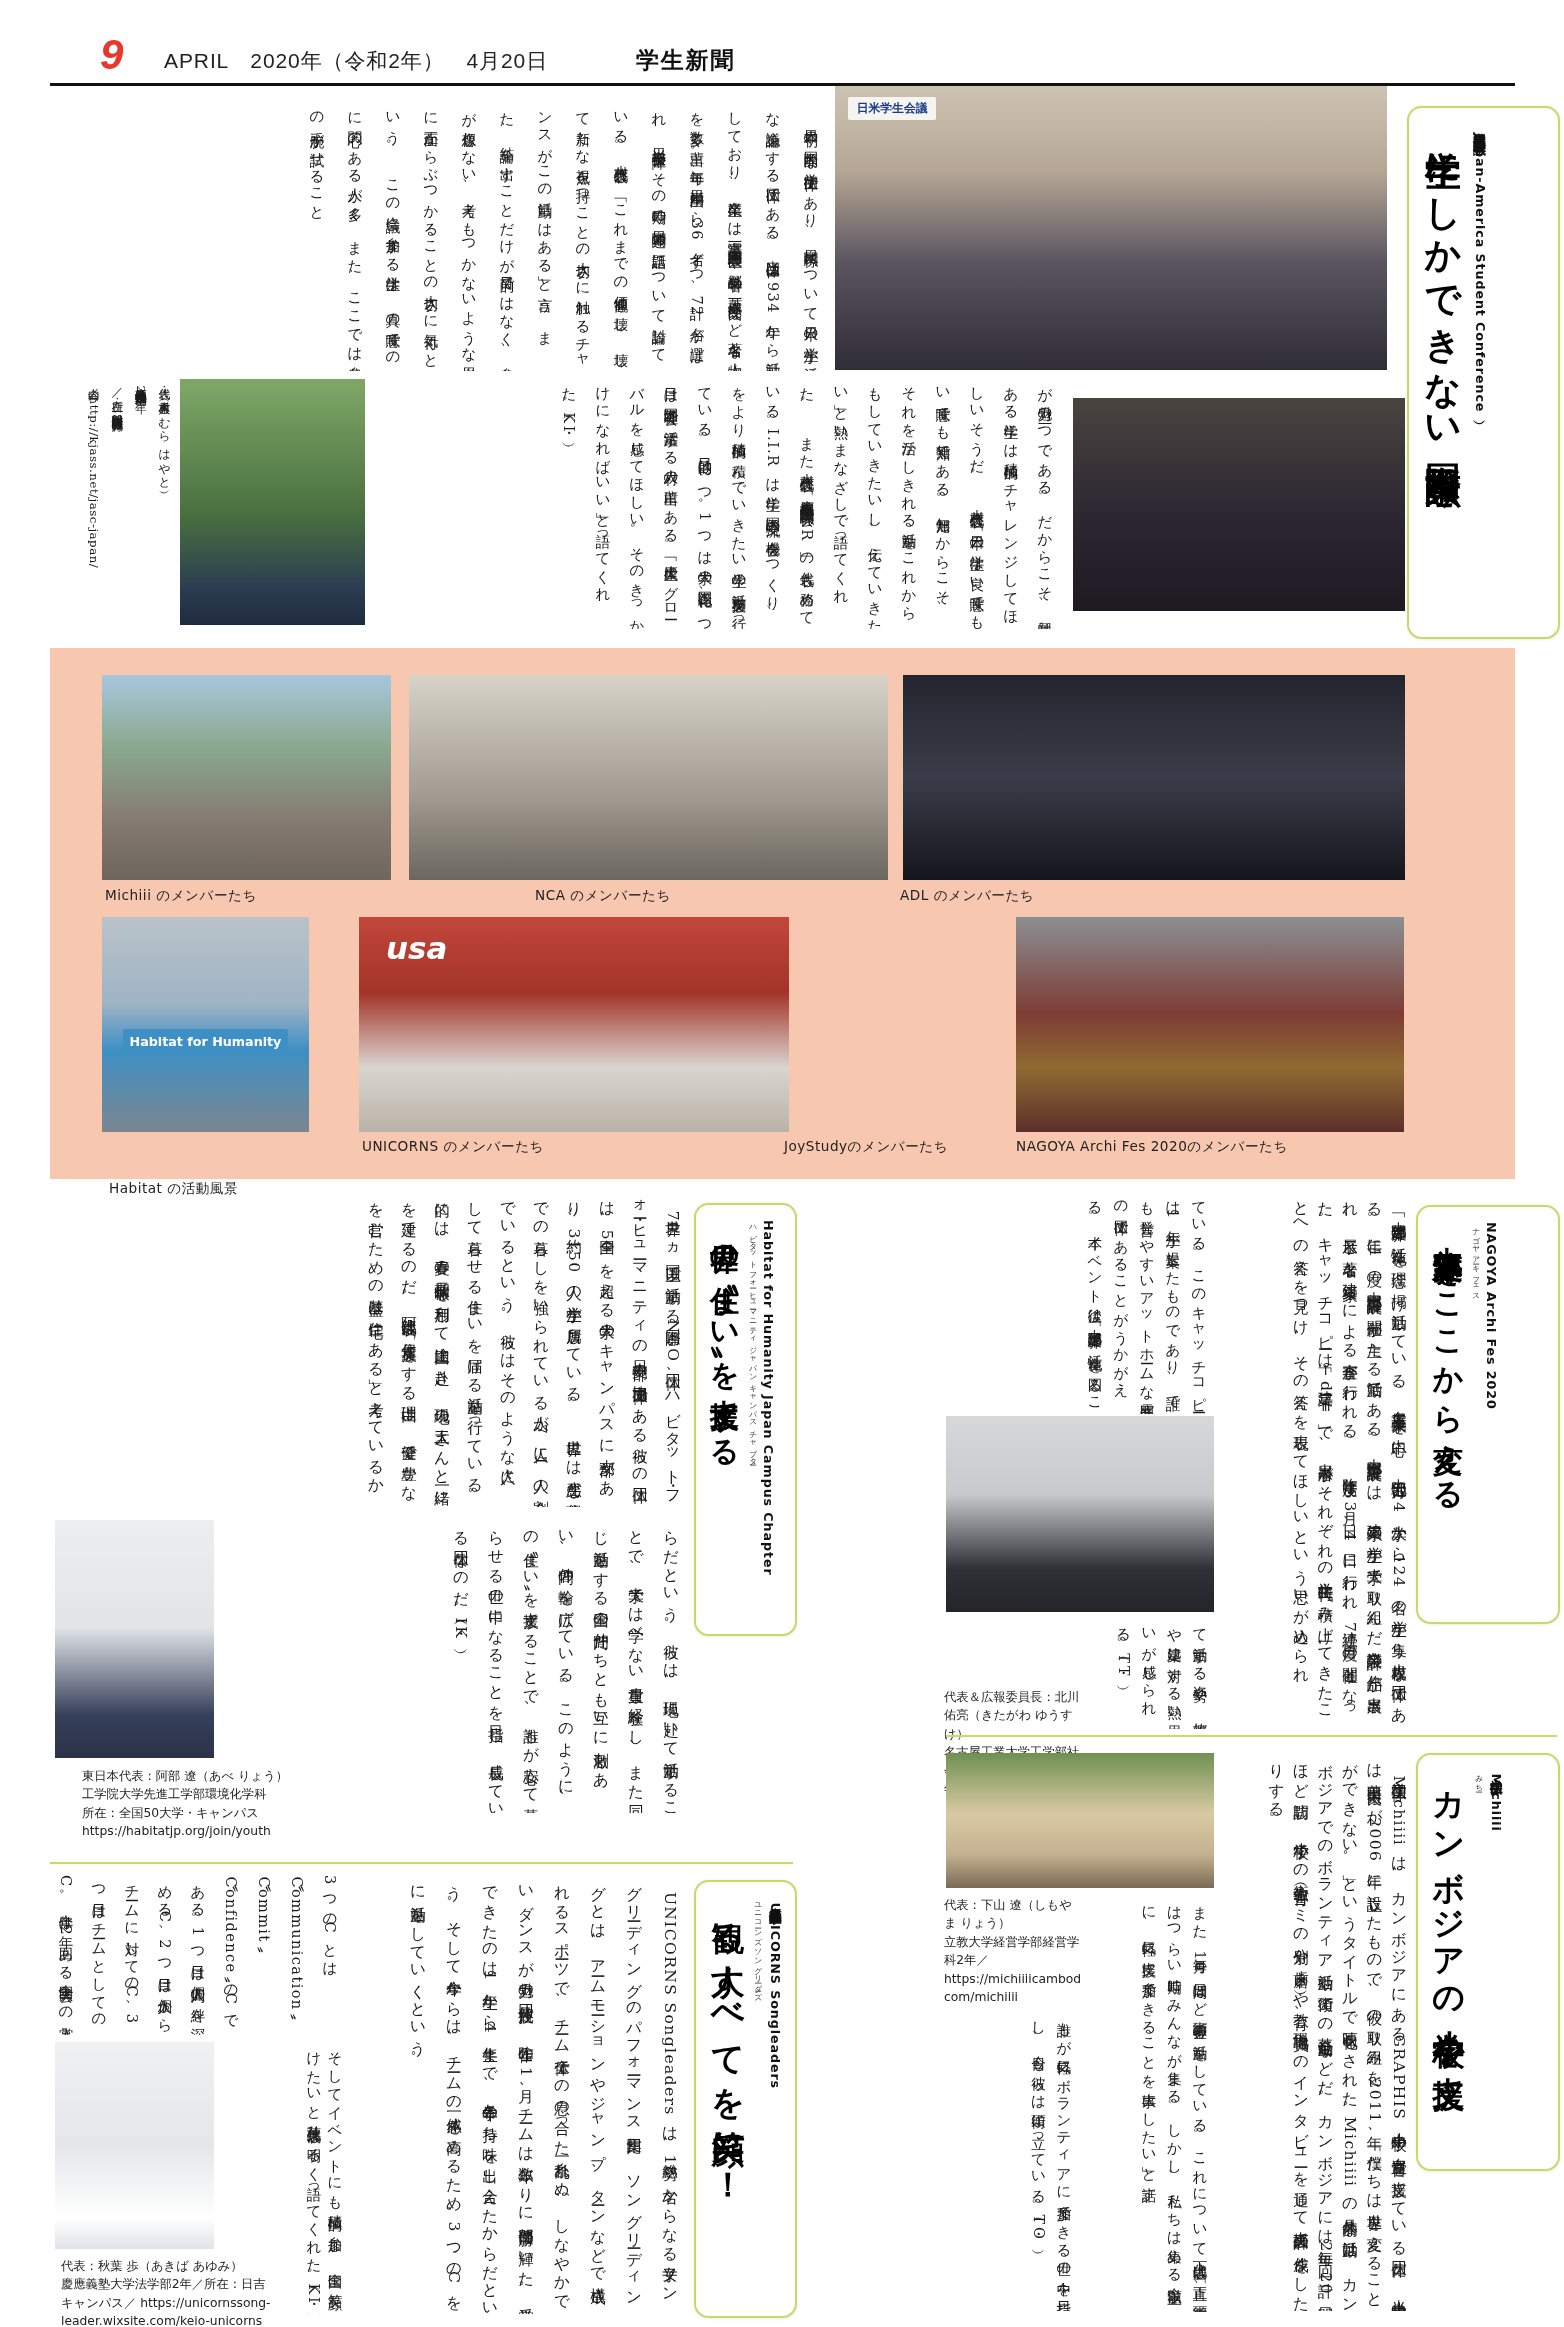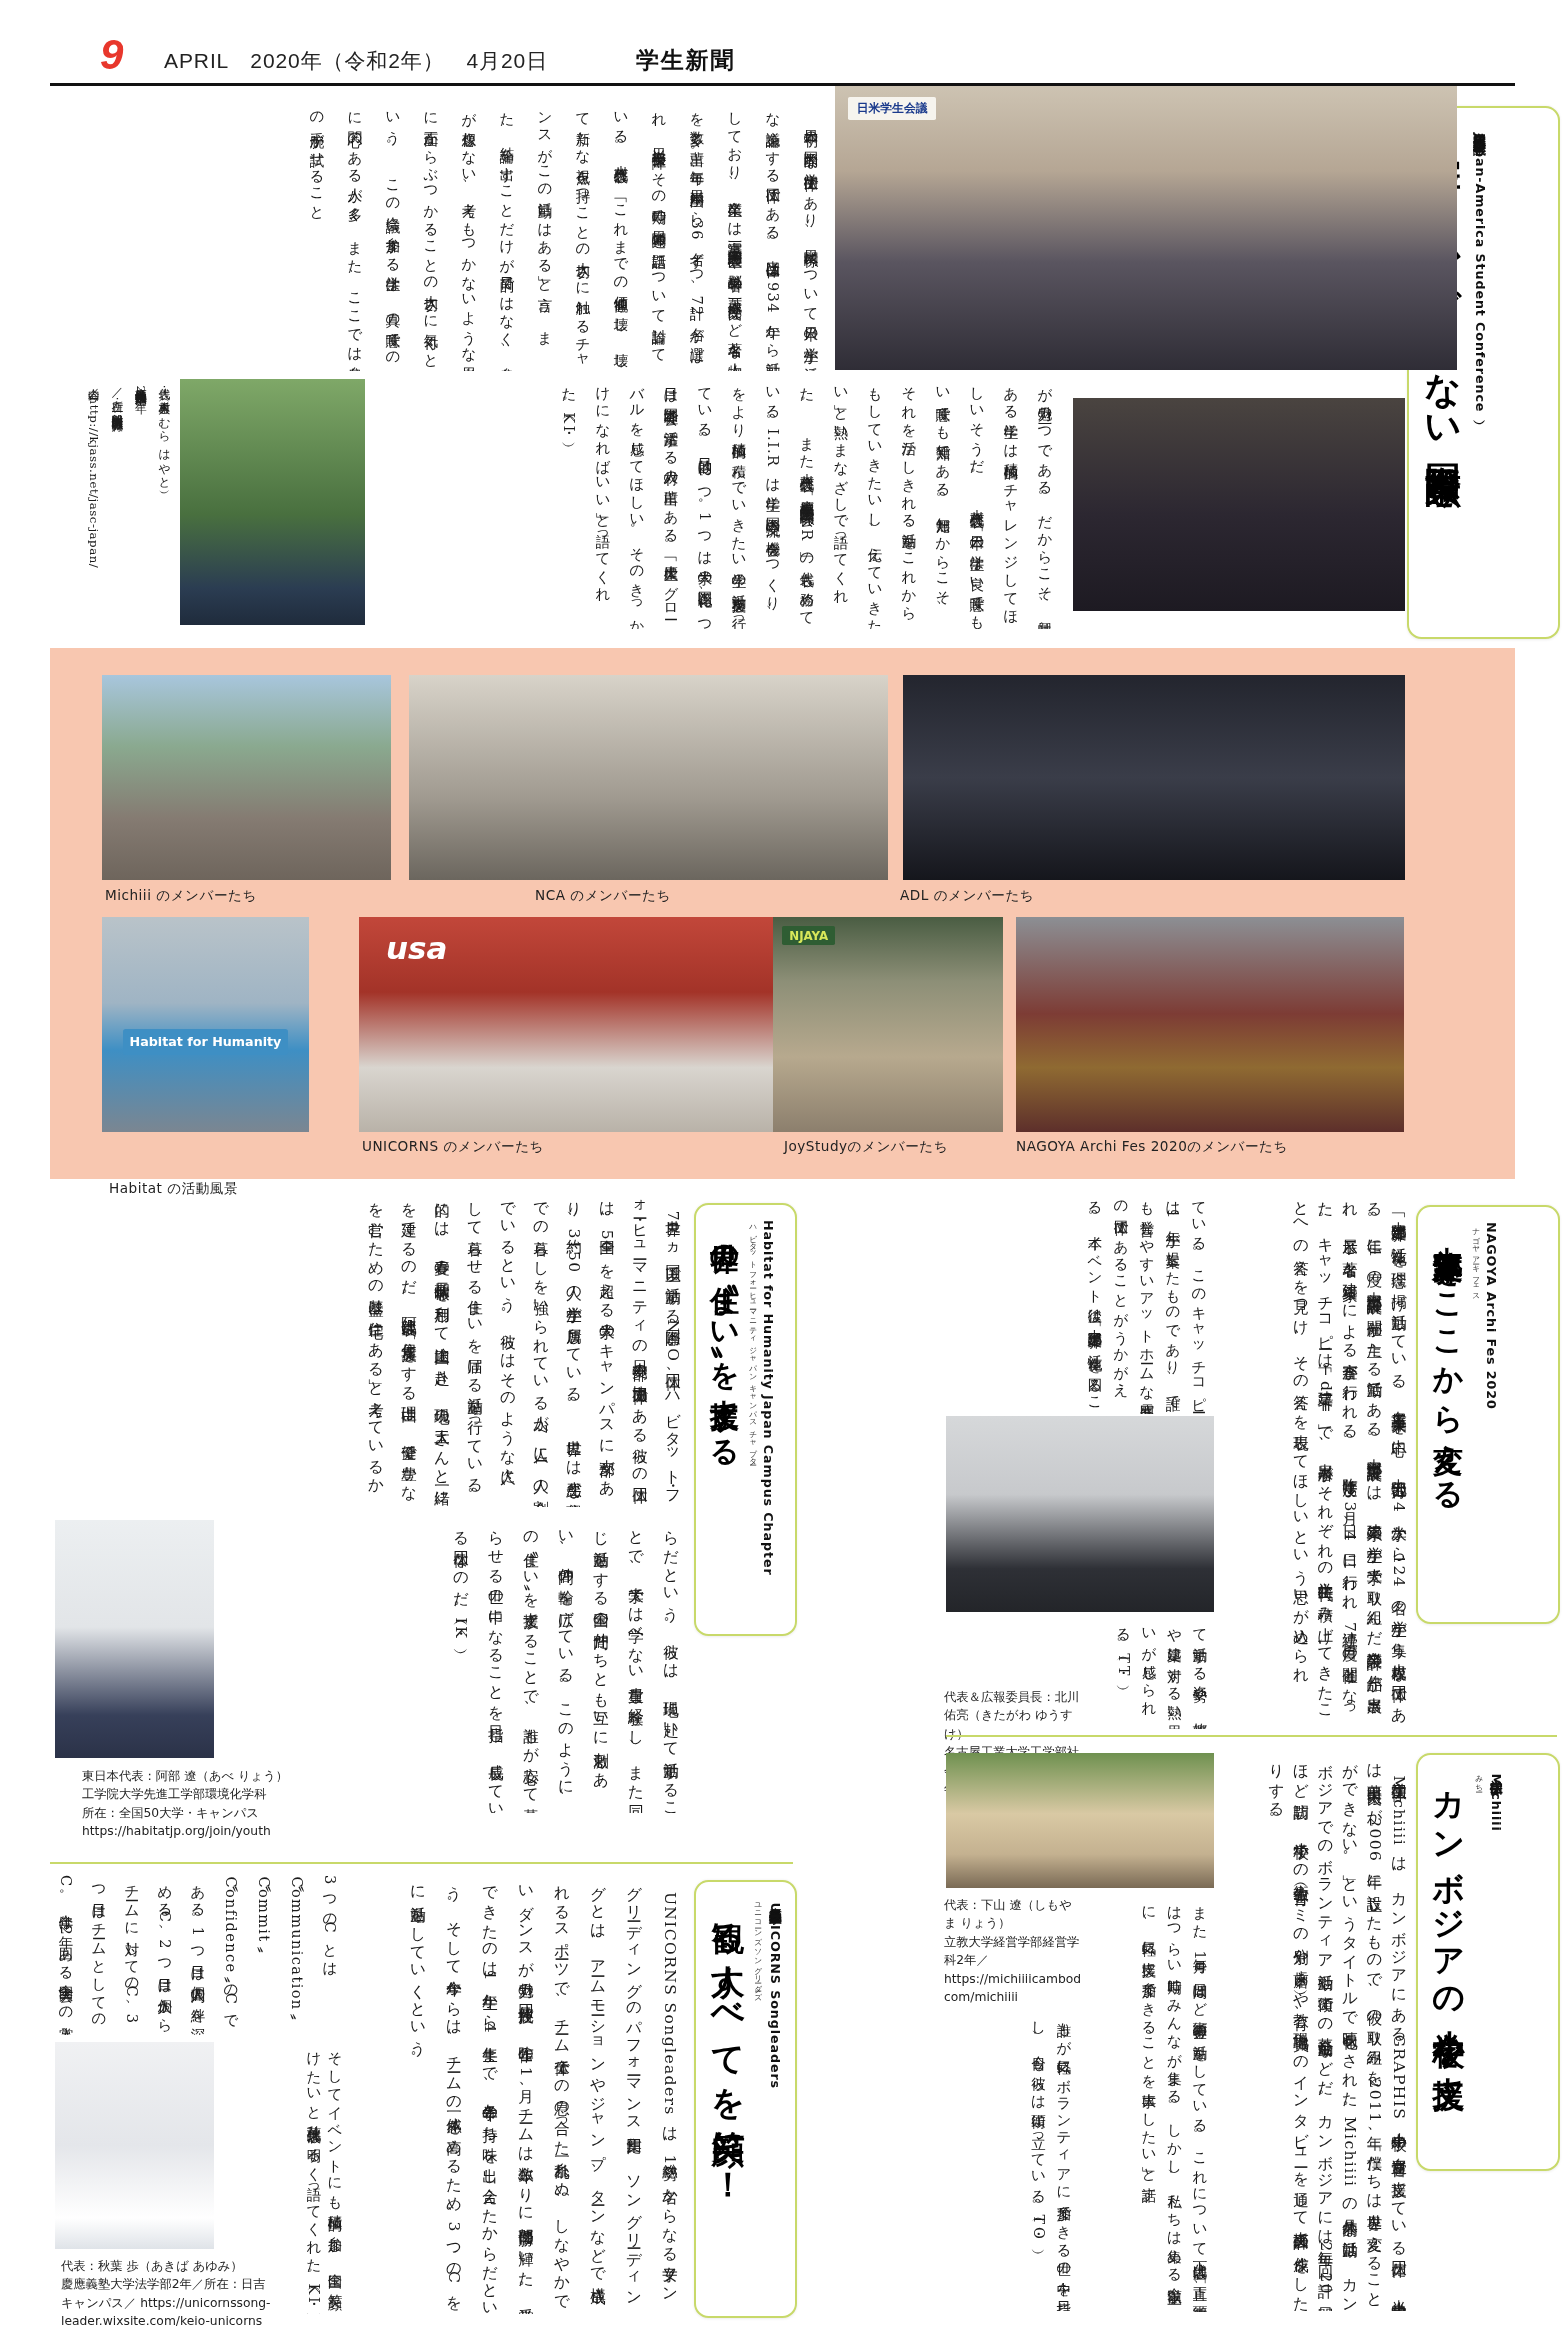--- a/index.html
+++ b/index.html
@@ -54,21 +54,21 @@
   .ph-nca{background:linear-gradient(180deg,#d8d3c9 0%,#a09a90 60%,#6b665e 100%);}
   .ph-adl{background:linear-gradient(180deg,#23252e 0%,#3a3d49 50%,#15161c 100%);}
   .ph-habitat{background:linear-gradient(180deg,#b9c3c9 0%,#9fb4c4 40%,#3e8fc4 62%,#7b8691 100%);}
   .ph-unicorns{background:linear-gradient(180deg,#c2473a 0%,#a33328 35%,#d9d5cf 70%,#b9b2a8 100%);}
   .ph-joystudy{background:linear-gradient(180deg,#4a5d43 0%,#8d8f77 30%,#b7a98e 65%,#8c7f6d 100%);}
   .ph-nagoyafes{background:linear-gradient(180deg,#8c8f94 0%,#7d3c35 45%,#8f6a32 70%,#5d2f2b 100%);}
   .ph-kitagawa{background:linear-gradient(180deg,#d6d8da 0%,#c7c9cc 40%,#2e3036 78%,#232529 100%);}
   .ph-cambodia{background:linear-gradient(180deg,#6f9150 0%,#d9c9a4 45%,#c4b190 75%,#7a6a55 100%);}
   .ph-abe{background:linear-gradient(180deg,#eceff1 0%,#e2e5e8 45%,#37405a 82%,#2b3248 100%);}
   .ph-akiba{background:linear-gradient(180deg,#f0f1f3 0%,#e4e6ea 50%,#ffffff 85%,#dfe3e8 100%);}
-  #ph-jasc1{left:835px;top:86px;width:622px;height:284px;}
+  #ph-jasc1{left:835px;top:86px;width:552px;height:284px;}
   #ph-jasc2{left:1073px;top:398px;width:332px;height:213px;}
   #ph-kimura{left:180px;top:379px;width:185px;height:246px;}
   #cap-kimura{left:80px;top:379px;width:96px;height:247px;font-size:11.8px;line-height:23.6px;letter-spacing:0.5px;}
   .banner{position:absolute;left:12.7px;top:11px;padding:3.6px 9px;background:#f6f4ee;
           font:700 11.8px "DejaVu Sans",sans-serif;color:#1a3a8c;border-radius:1.8px;}
   .ov-usa{position:absolute;left:27px;top:12.7px;font:900 italic 31px "DejaVu Sans",sans-serif;color:#ffffff;}
   .ov-sign{position:absolute;left:9px;top:9px;padding:2.7px 7.3px;background:#2f5d33;
            font:700 11.8px "DejaVu Sans",sans-serif;color:#d8e85a;border-radius:1.8px;}
   .ov-hab{position:absolute;left:10%;top:52%;width:80%;padding:5.5px 0;background:#3e8fc4;
           text-align:center;font:700 12.7px "DejaVu Sans",sans-serif;color:#fff;border-radius:2.7px;}
@@ -129,23 +129,20 @@
   <div class="abs" id="band"></div>
   <div class="abs ph ph-michiii" id="bp1"></div>
   <div class="abs ph ph-nca" id="bp2"></div>
   <div class="abs ph ph-adl" id="bp3"></div>
   <div class="abs ph ph-habitat" id="bp4">
     <div class="ov-hab">Habitat for Humanity</div>
   </div>
   <div class="abs ph ph-unicorns" id="bp5">
     <div class="ov-usa">usa</div>
   </div>
-  <div class="abs ph ph-joystudy" id="bp6">
-    <div class="ov-sign">NJAYA</div>
-  </div>
   <div class="abs ph ph-nagoyafes" id="bp7"></div>
   <div class="bandcap" id="bc1">Michiii のメンバーたち</div>
   <div class="bandcap" id="bc2">NCA のメンバーたち</div>
   <div class="bandcap" id="bc3">ADL のメンバーたち</div>
   <div class="bandcap" id="bc4">Habitat の活動風景</div>
   <div class="bandcap" id="bc5">UNICORNS のメンバーたち</div>
   <div class="bandcap" id="bc6">JoyStudyのメンバーたち</div>
   <div class="bandcap" id="bc7">NAGOYA Archi Fes 2020のメンバーたち</div>
 
   <div class="abs hbox" id="hab-hbox">

